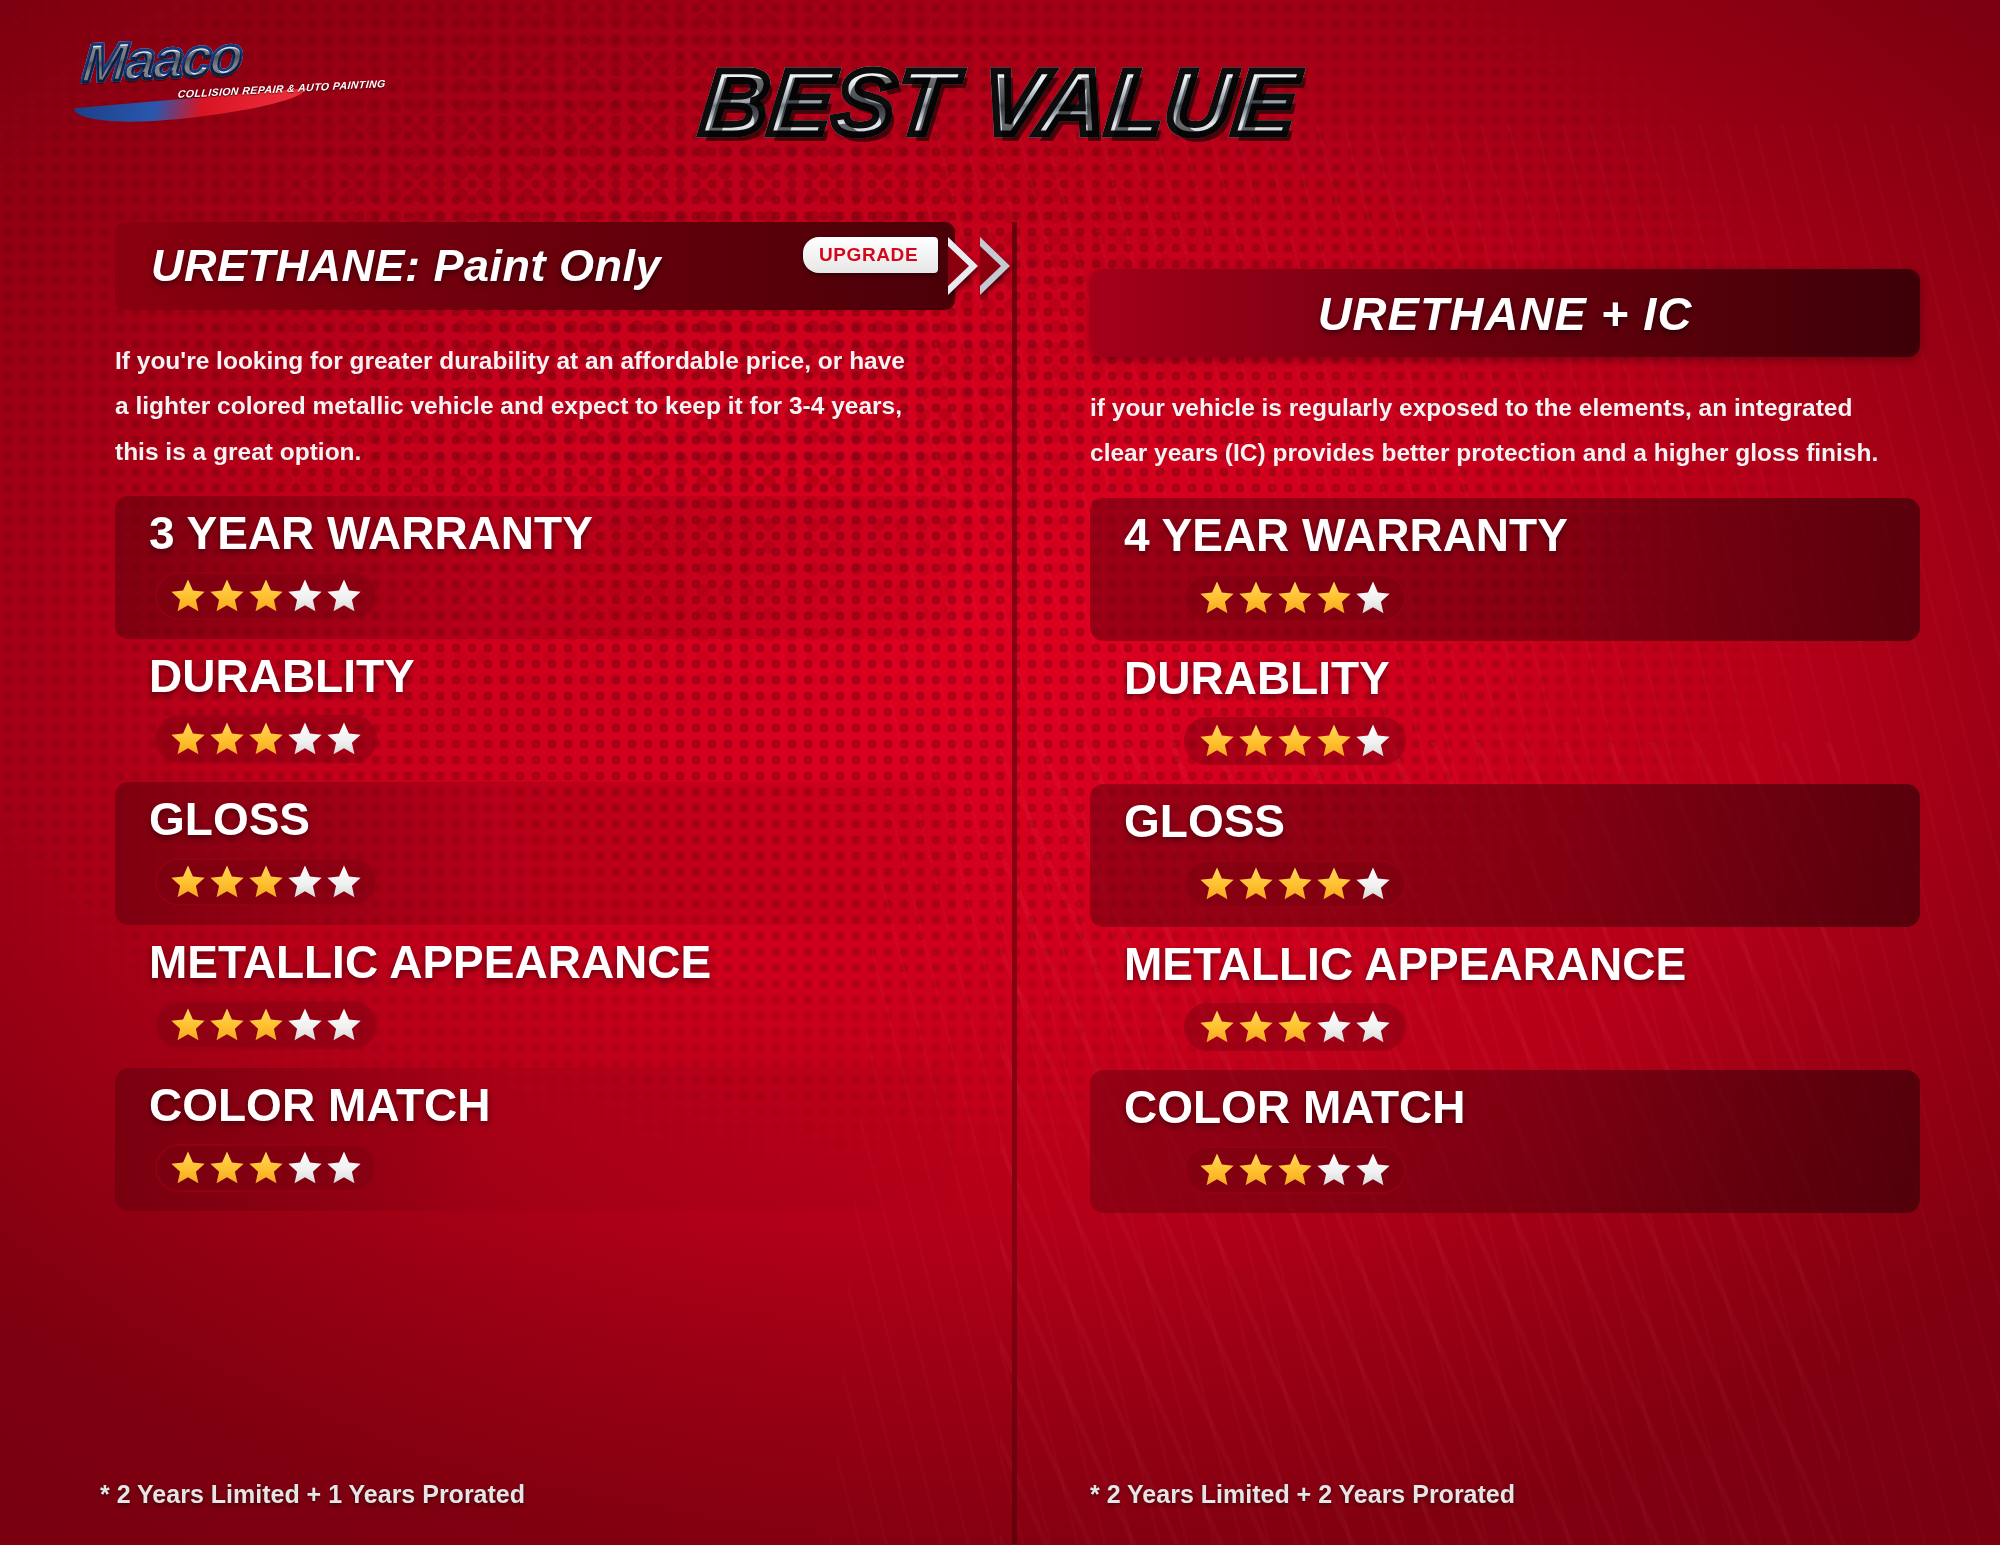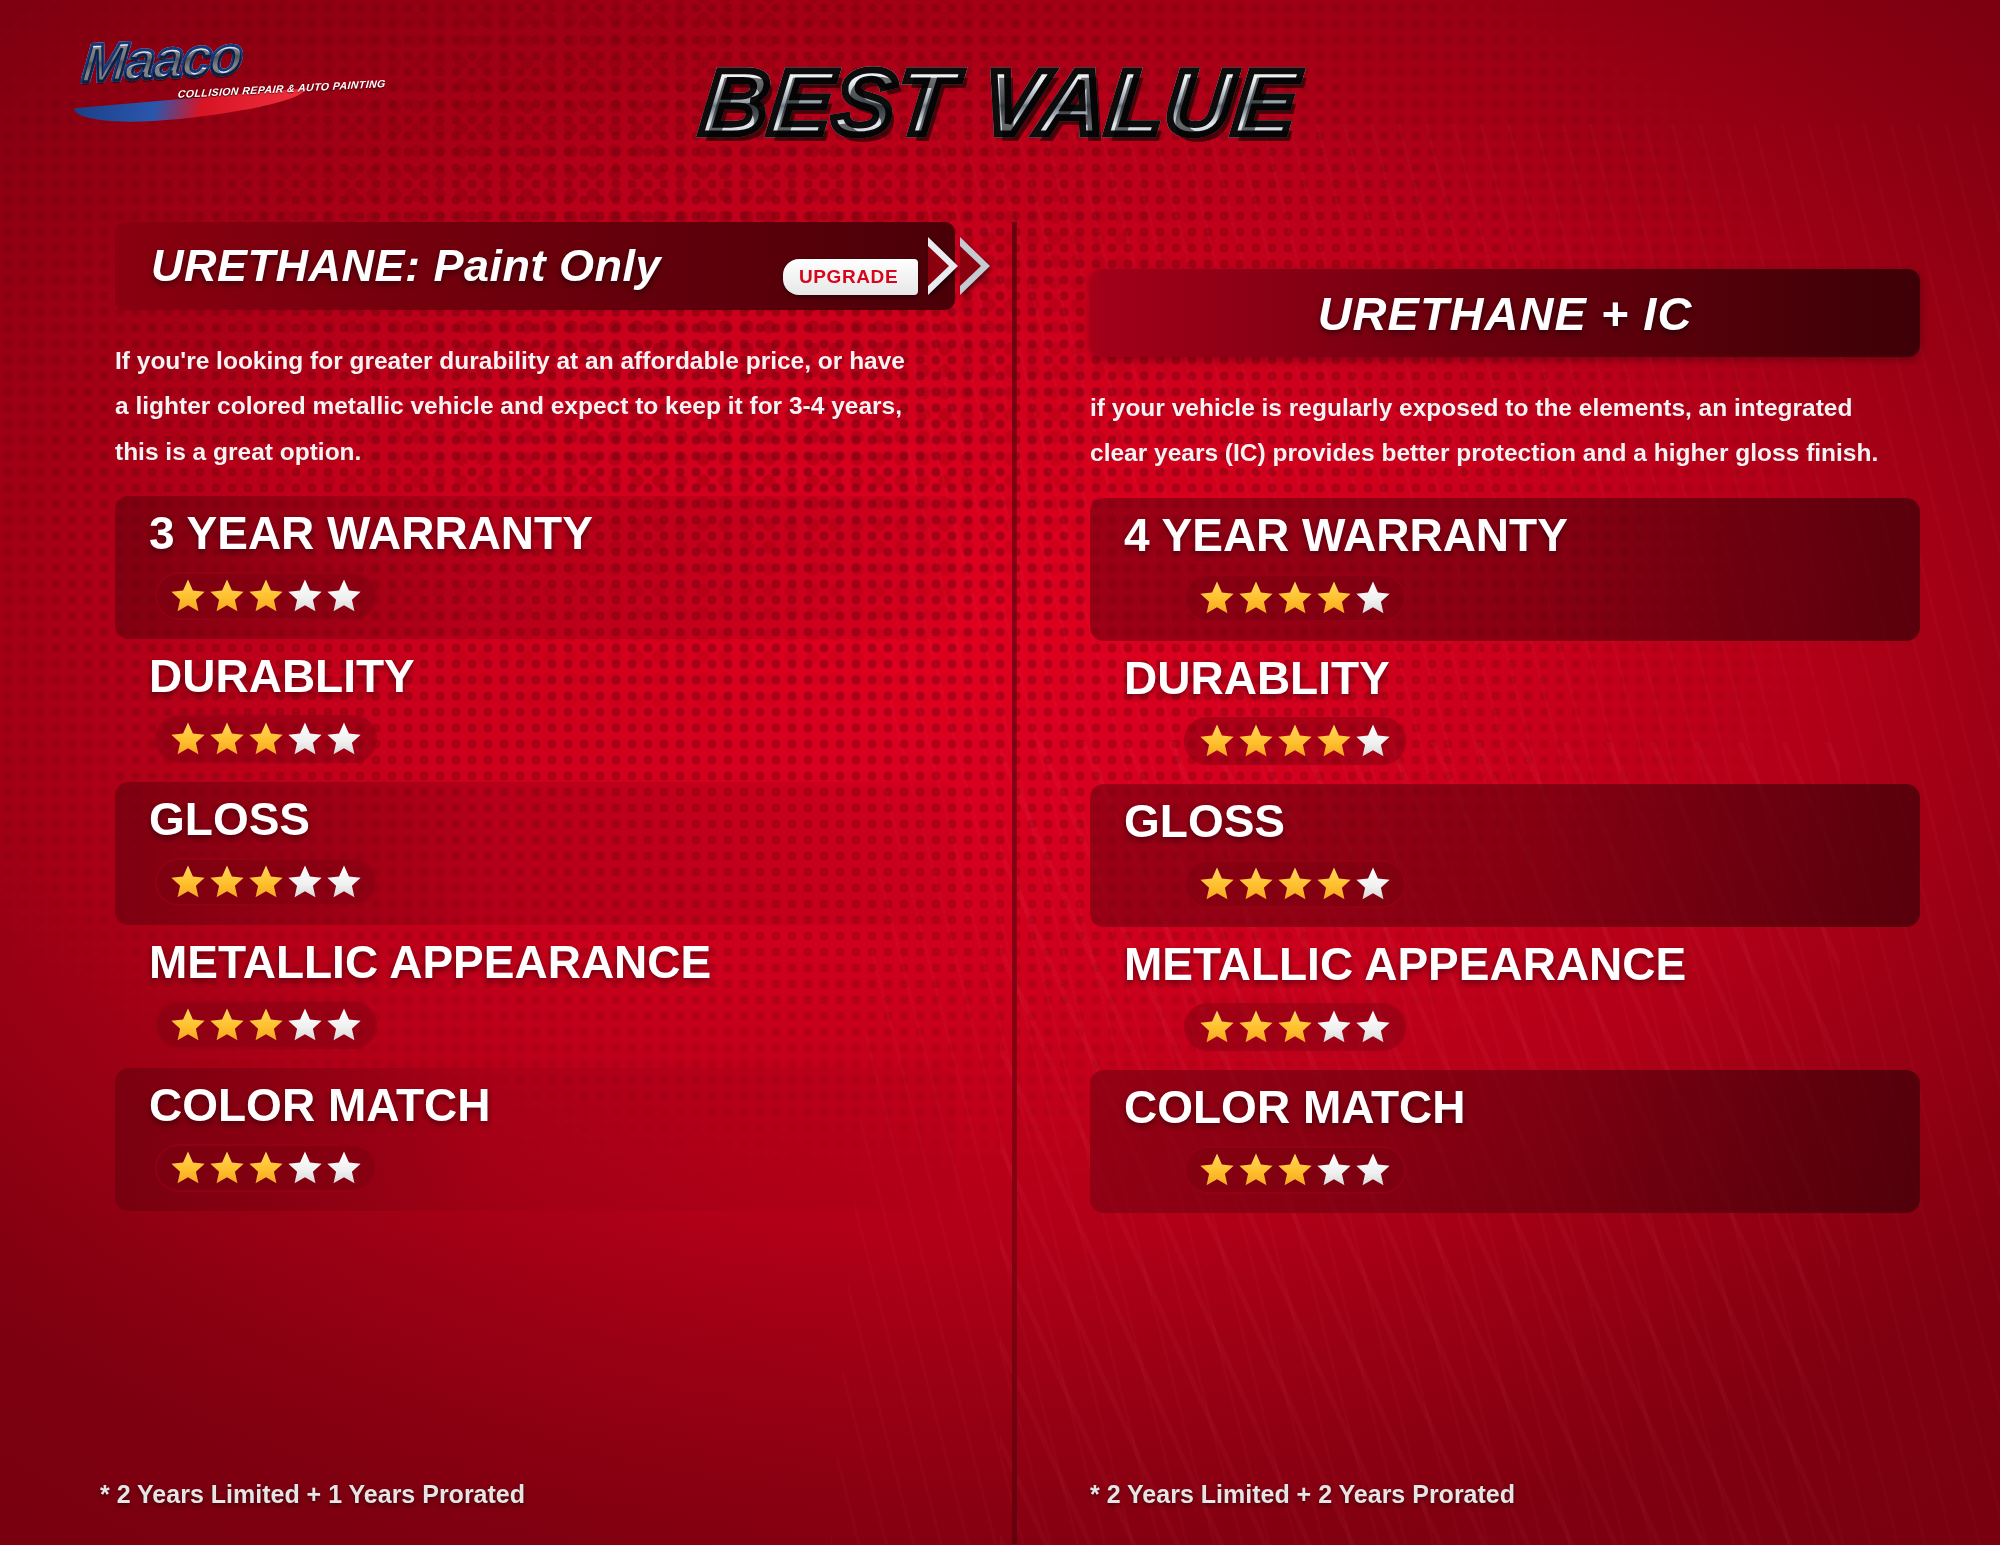--- a/index.html
+++ b/index.html
@@ -133,22 +133,22 @@
   .hdr-title {
     font-size:45px; font-weight:bold; font-style:italic;
     color:#fff; letter-spacing:.5px; white-space:nowrap;
     text-shadow: 0 3px 6px rgba(0,0,0,.55);
     padding-left:36px;
   }
   .hdr-right .hdr-title { padding-left:0; font-size:47px; letter-spacing:1px; }
 
   
   .upgrade-wrap {
-    position:absolute; left:668px; top:50%; transform:translateY(-50%);
-    display:flex; align-items:flex-end; gap:16px;
+    position:absolute; left:688px; top:50%; transform:translateY(-50%);
+    display:flex; align-items:flex-start; gap:16px;
   }
   .upgrade-pill {
     background: linear-gradient(#ffffff,#e7e7e7);
     color:#d4071b; font-weight:bold; font-size:19px; letter-spacing:.6px;
     padding:7px 20px 7px 16px;
     border-radius: 16px 4px 4px 16px;
     box-shadow: 0 2px 5px rgba(0,0,0,.45);
     font-family:"Liberation Sans", sans-serif;
   }
   .chev {

